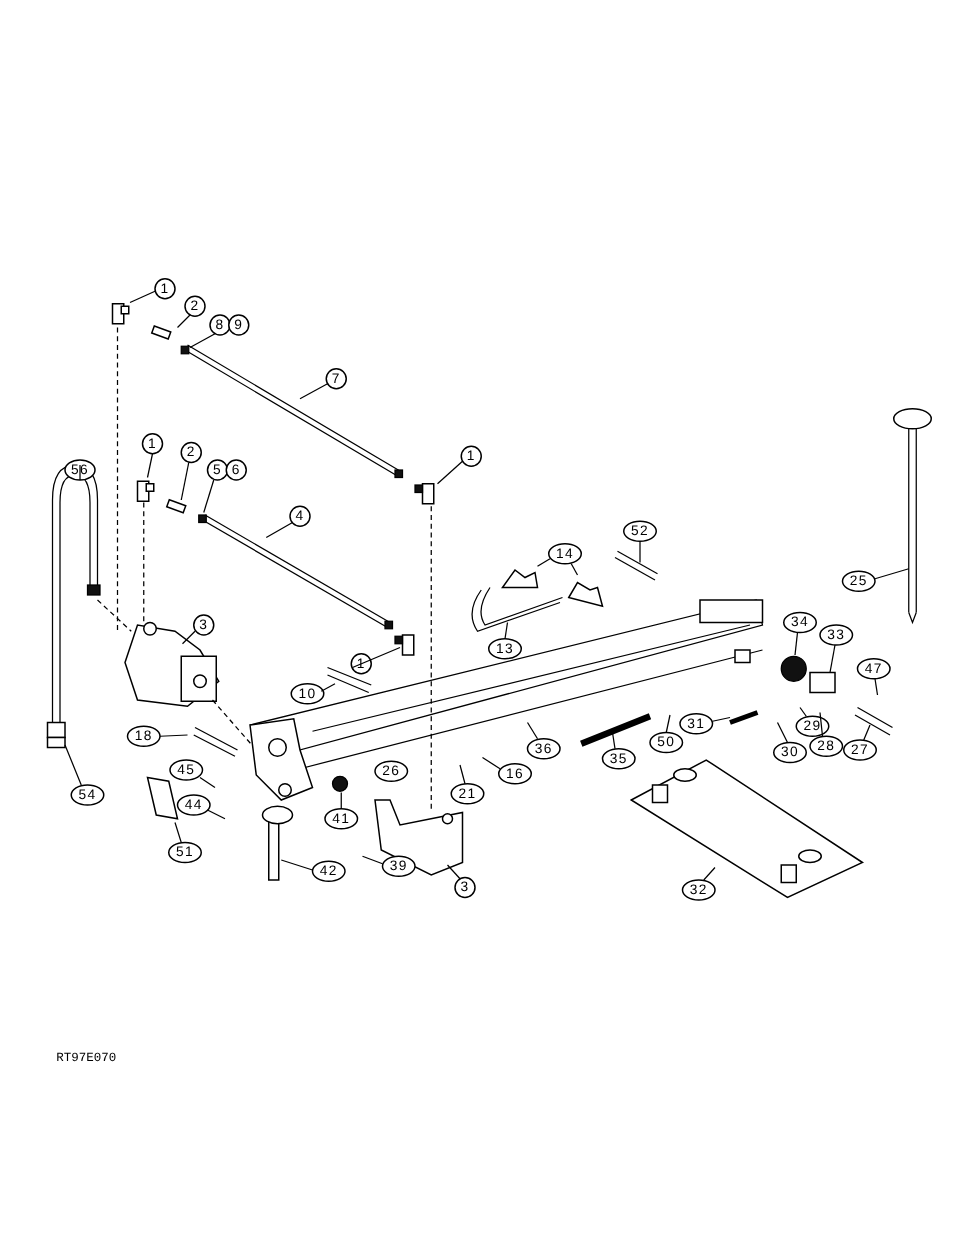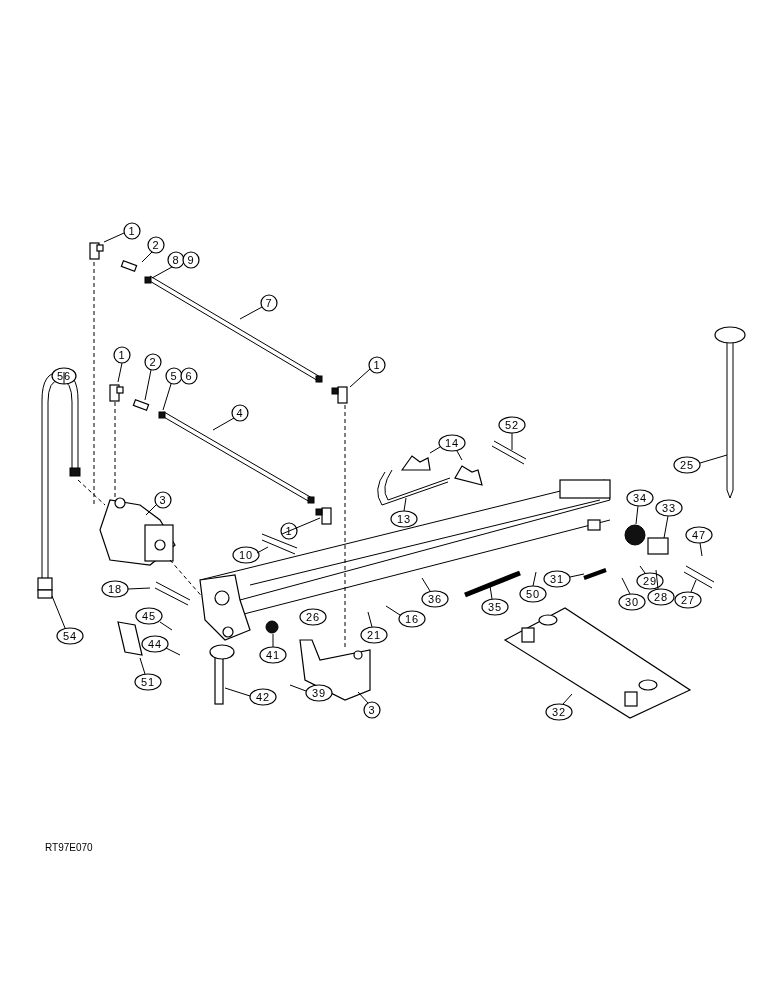--- a/index.html
+++ b/index.html
@@ -1,19 +1,19 @@
 <!DOCTYPE html>
 <html><head>
 <meta charset="utf-8">
 <style>
   html, body { margin: 0; padding: 0; background: #ffffff; }
   body { width: 772px; height: 1000px; position: relative; overflow: hidden; font-family: "Liberation Sans", sans-serif; }
   #diagram { position: absolute; left: 0; top: 0; }
   .callout-text { font-family: "Liberation Sans", sans-serif; font-size: 11px; fill: #000; text-anchor: middle; dominant-baseline: central; letter-spacing: 1px; }
-  .fig-code { position: absolute; left: 45px; top: 842px; font-size: 10px; color: #000; font-family: Liberation Sans, sans-serif; }
+  .fig-code { position: absolute; left: 45px; top: 842px; font-size: 10px; color: #000; font-family: Liberation Mono, monospace; }
   .part { fill: #fff; stroke: #000; stroke-width: 1.2; }
   .line { stroke: #000; stroke-width: 1; fill: none; }
   .dash { stroke: #000; stroke-width: 1; fill: none; stroke-dasharray: 4 3; }
   .dark { fill: #111; stroke: #000; }
 </style>
 </head>
 <body>
 
 <svg id="diagram" width="772" height="1000" viewBox="0 0 772 1000">
 

